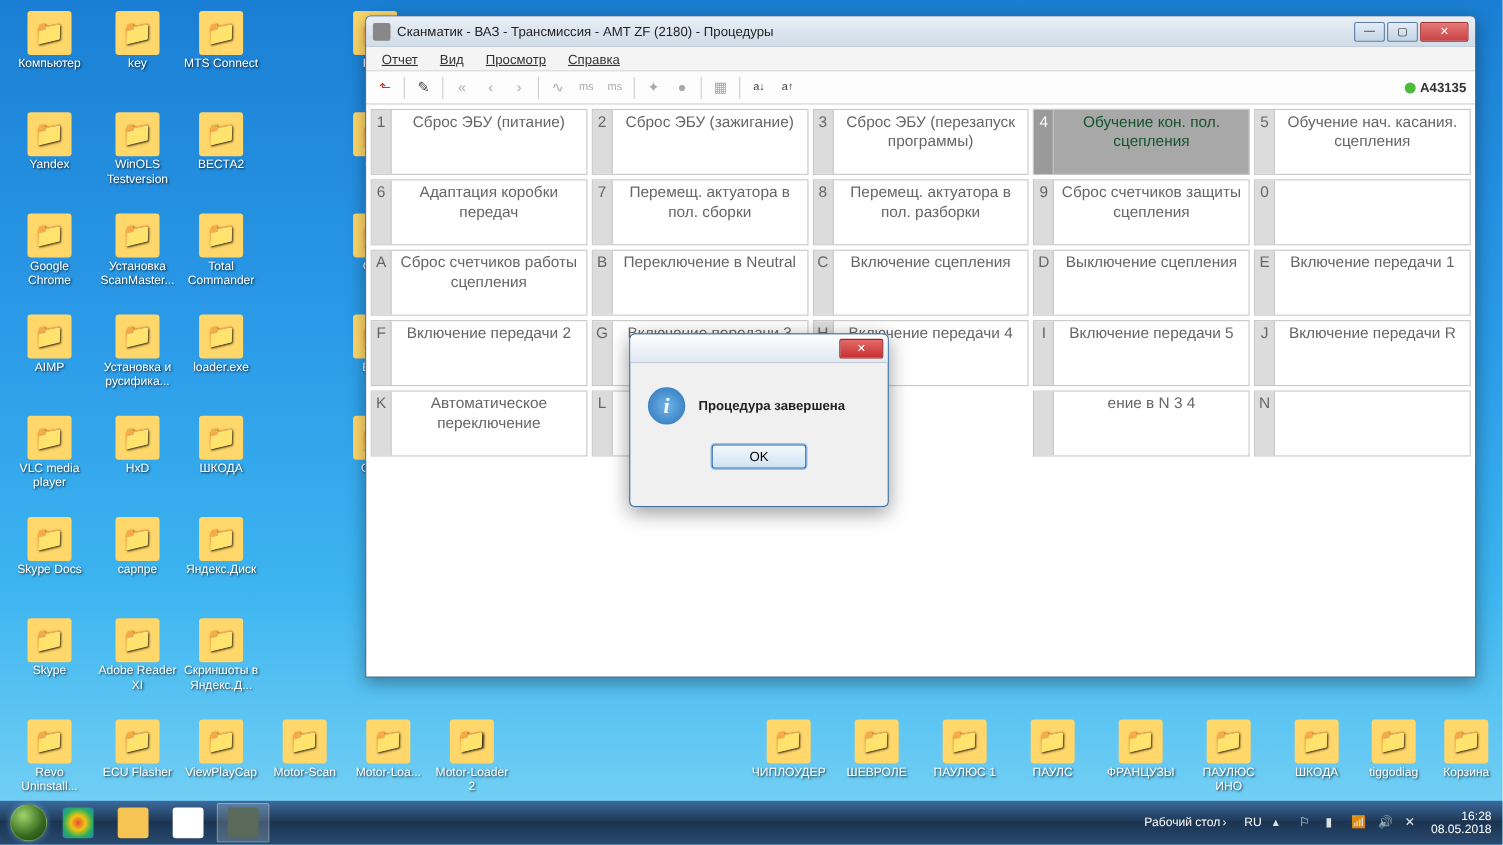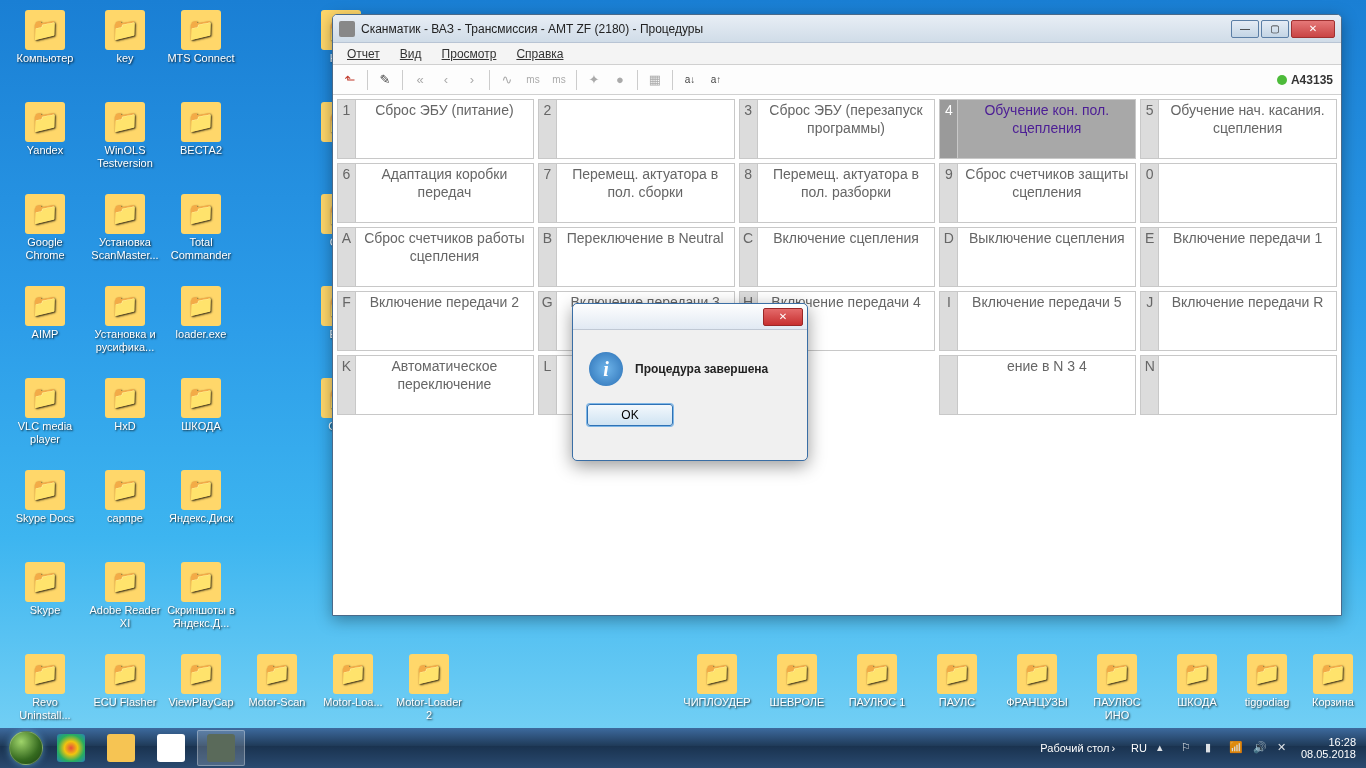--- a/index.html
+++ b/index.html
@@ -27,30 +27,30 @@
 .tright { position: absolute; right: 8px; display: flex; align-items: center; gap: 4px; font-size: 12px; font-weight: 600; color: #333; }
 .tright .dot { width: 10px; height: 10px; background: #4dbb3a; border-radius: 50%; }
 
 
 .grid { padding: 4px; display: grid; grid-template-columns: repeat(5, 1fr); grid-auto-rows: 60px; gap: 4px; background: #fff; }
 .cell { display: flex; border: 1px solid #c8c8c8; background: #fff; cursor: pointer; }
 .cell.sel { background: #a8a8a8; color: #fff; }
 .ck { width: 18px; background: #dcdcdc; border-right: 1px solid #c8c8c8; display: flex; align-items: flex-start; justify-content: center; font-size: 14px; color: #666; padding-top: 2px; }
 .cell.sel .ck { background: #9a9a9a; color: #fff; }
 .ct { flex: 1; padding: 2px 4px; font-size: 14px; color: #666; text-align: center; display: flex; align-items: flex-start; justify-content: center; line-height: 1.25; }
-.cell.sel .ct { color: #4c1d95; }
+.cell.sel .ct { color: #14532d; }
 
 
 .dlg { position: absolute; left: 572px; top: 303px; width: 236px; height: 158px; background: #f0f0f0; border: 1px solid #3a6ea5; border-radius: 5px; box-shadow: 0 5px 18px rgba(0,0,0,.4); z-index: 50; }
 .dlg .tbar { height: 26px; background: linear-gradient(#fefefe,#e1e9f3); border-bottom: 1px solid #c0c8d4; border-radius: 5px 5px 0 0; display: flex; justify-content: flex-end; align-items: center; padding: 0 4px; }
 .dlg .dclose { width: 40px; height: 18px; background: linear-gradient(#e46a6a,#c73030); border: 1px solid #9a2727; border-radius: 2px; color: #fff; font-size: 10px; display: flex; align-items: center; justify-content: center; cursor: pointer; }
 .dlg .body { padding: 22px 16px 10px; display: flex; align-items: center; gap: 12px; }
 .dlg .iico { width: 34px; height: 34px; border-radius: 50%; background: radial-gradient(#6fb5ea,#2a6fb5); color: #fff; font-size: 20px; font-weight: bold; display: flex; align-items: center; justify-content: center; font-family: Georgia, serif; font-style: italic; flex-shrink:0; }
 .dlg .msg { font-size: 12px; color: #222; font-weight: bold; }
-.dlg .ftr { display: flex; justify-content: flex-start; padding: 8px 14px 12px; }
+.dlg .ftr { display: flex; justify-content: center; padding: 8px 14px 12px; }
 .dlg .ok { width: 86px; height: 22px; border: 1px solid #2f72b5; border-radius: 3px; background: linear-gradient(#f3f8fc,#cfe3f2); font-size: 12px; cursor: pointer; box-shadow: 0 0 0 1px #7eb6e6; }
 
 
 .taskbar { position: absolute; left: 0; right: 0; bottom: 0; height: 40px; background: linear-gradient(#3d6a9e,#1f3a58 45%,#1a3350 46%,#2a4a70); display: flex; align-items: center; padding: 0 6px; }
 .start { width: 40px; height: 40px; display: flex; align-items: center; justify-content: center; cursor: pointer; }
 .orb { width: 34px; height: 34px; border-radius: 50%; background: radial-gradient(circle at 35% 30%, #9fd46a,#356a1f 60%,#1a3d10); border: 1px solid rgba(255,255,255,.25); box-shadow: 0 0 6px rgba(120,210,255,.5); }
 .tbitem { width: 48px; height: 36px; margin: 0 1px; display: flex; align-items: center; justify-content: center; cursor: pointer; border-radius: 2px; }
 .tbitem.active { background: rgba(255,255,255,.18); box-shadow: inset 0 0 0 1px rgba(255,255,255,.3); }
 .tbitem .ico { width: 28px; height: 28px; border-radius: 3px; background: #ccc; }
 .tray { margin-left: auto; display: flex; align-items: center; gap: 10px; color: #fff; font-size: 11px; }
@@ -270,20 +270,21 @@
         <span>A43135</span>
       </div>
     </div>
     <div class="grid" id="grid">
         <div class="cell">
           <div class="ck">1</div>
           <div class="ct">Сброс ЭБУ (питание)</div>
         </div>
         <div class="cell">
           <div class="ck">2</div>
+          <div class="ct">Сброс ЭБУ (зажигание)</div>
         </div>
         <div class="cell">
           <div class="ck">3</div>
           <div class="ct">Сброс ЭБУ (перезапуск программы)</div>
         </div>
         <div class="cell sel">
           <div class="ck">4</div>
           <div class="ct">Обучение кон. пол. сцепления</div>
         </div>
         <div class="cell">

